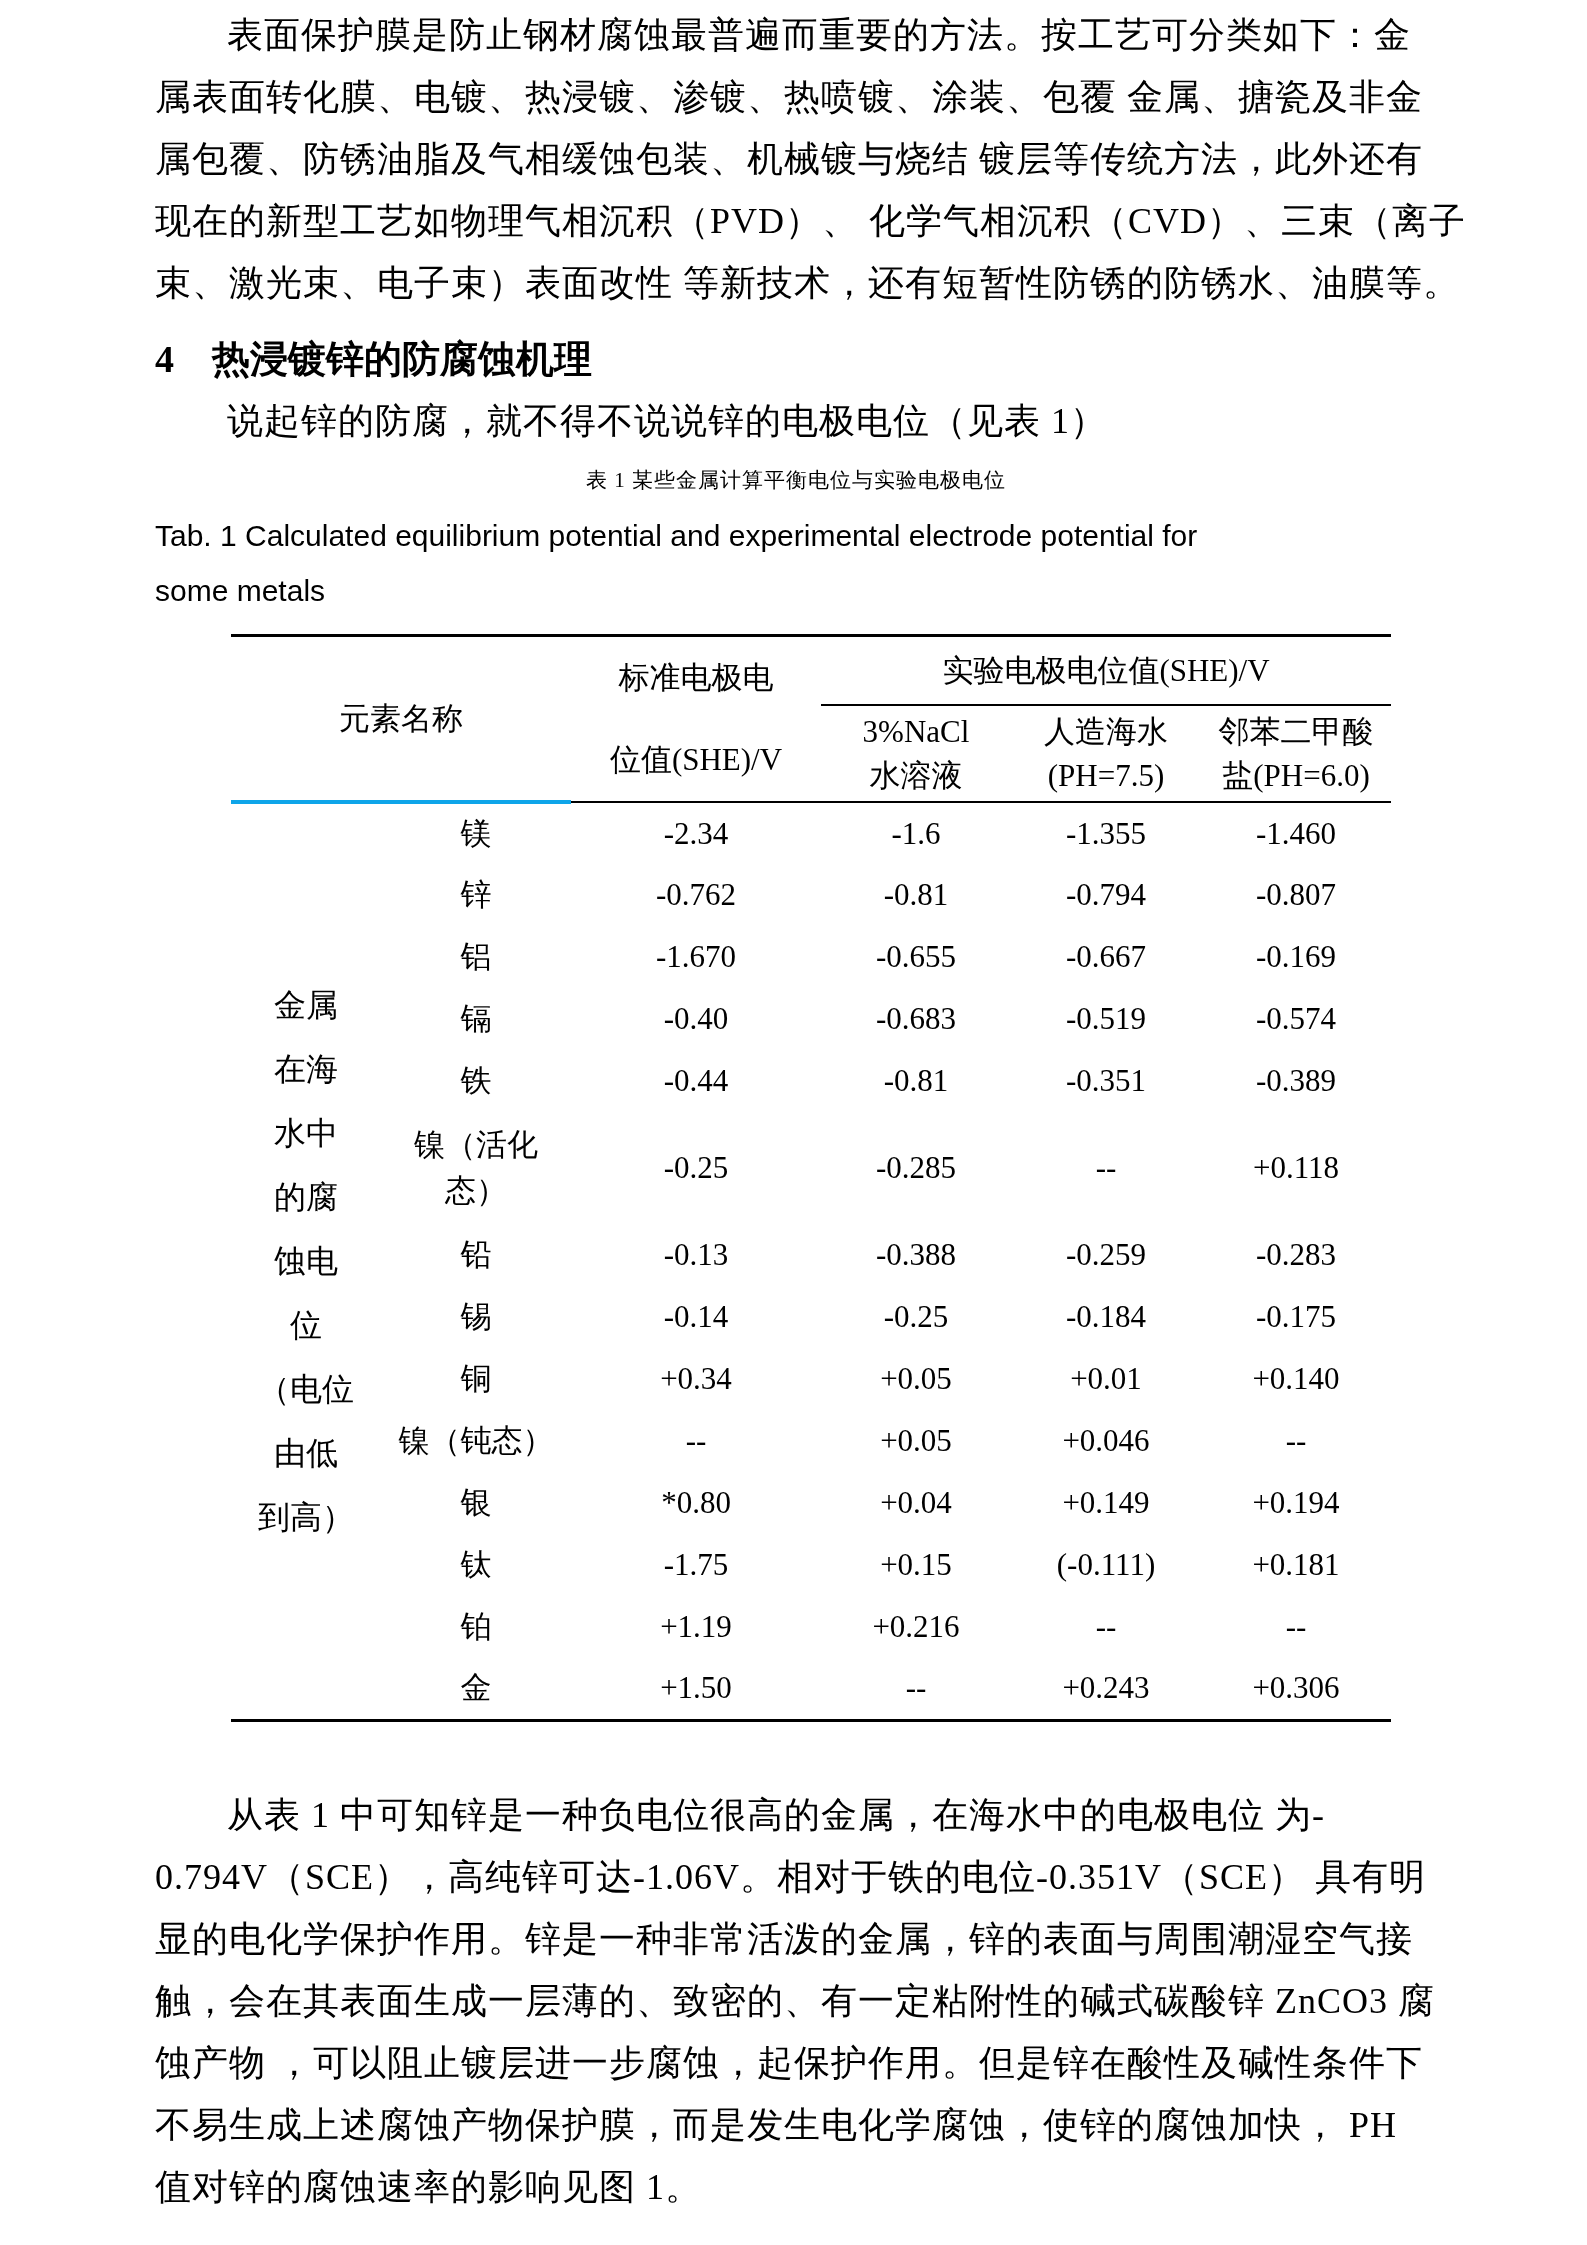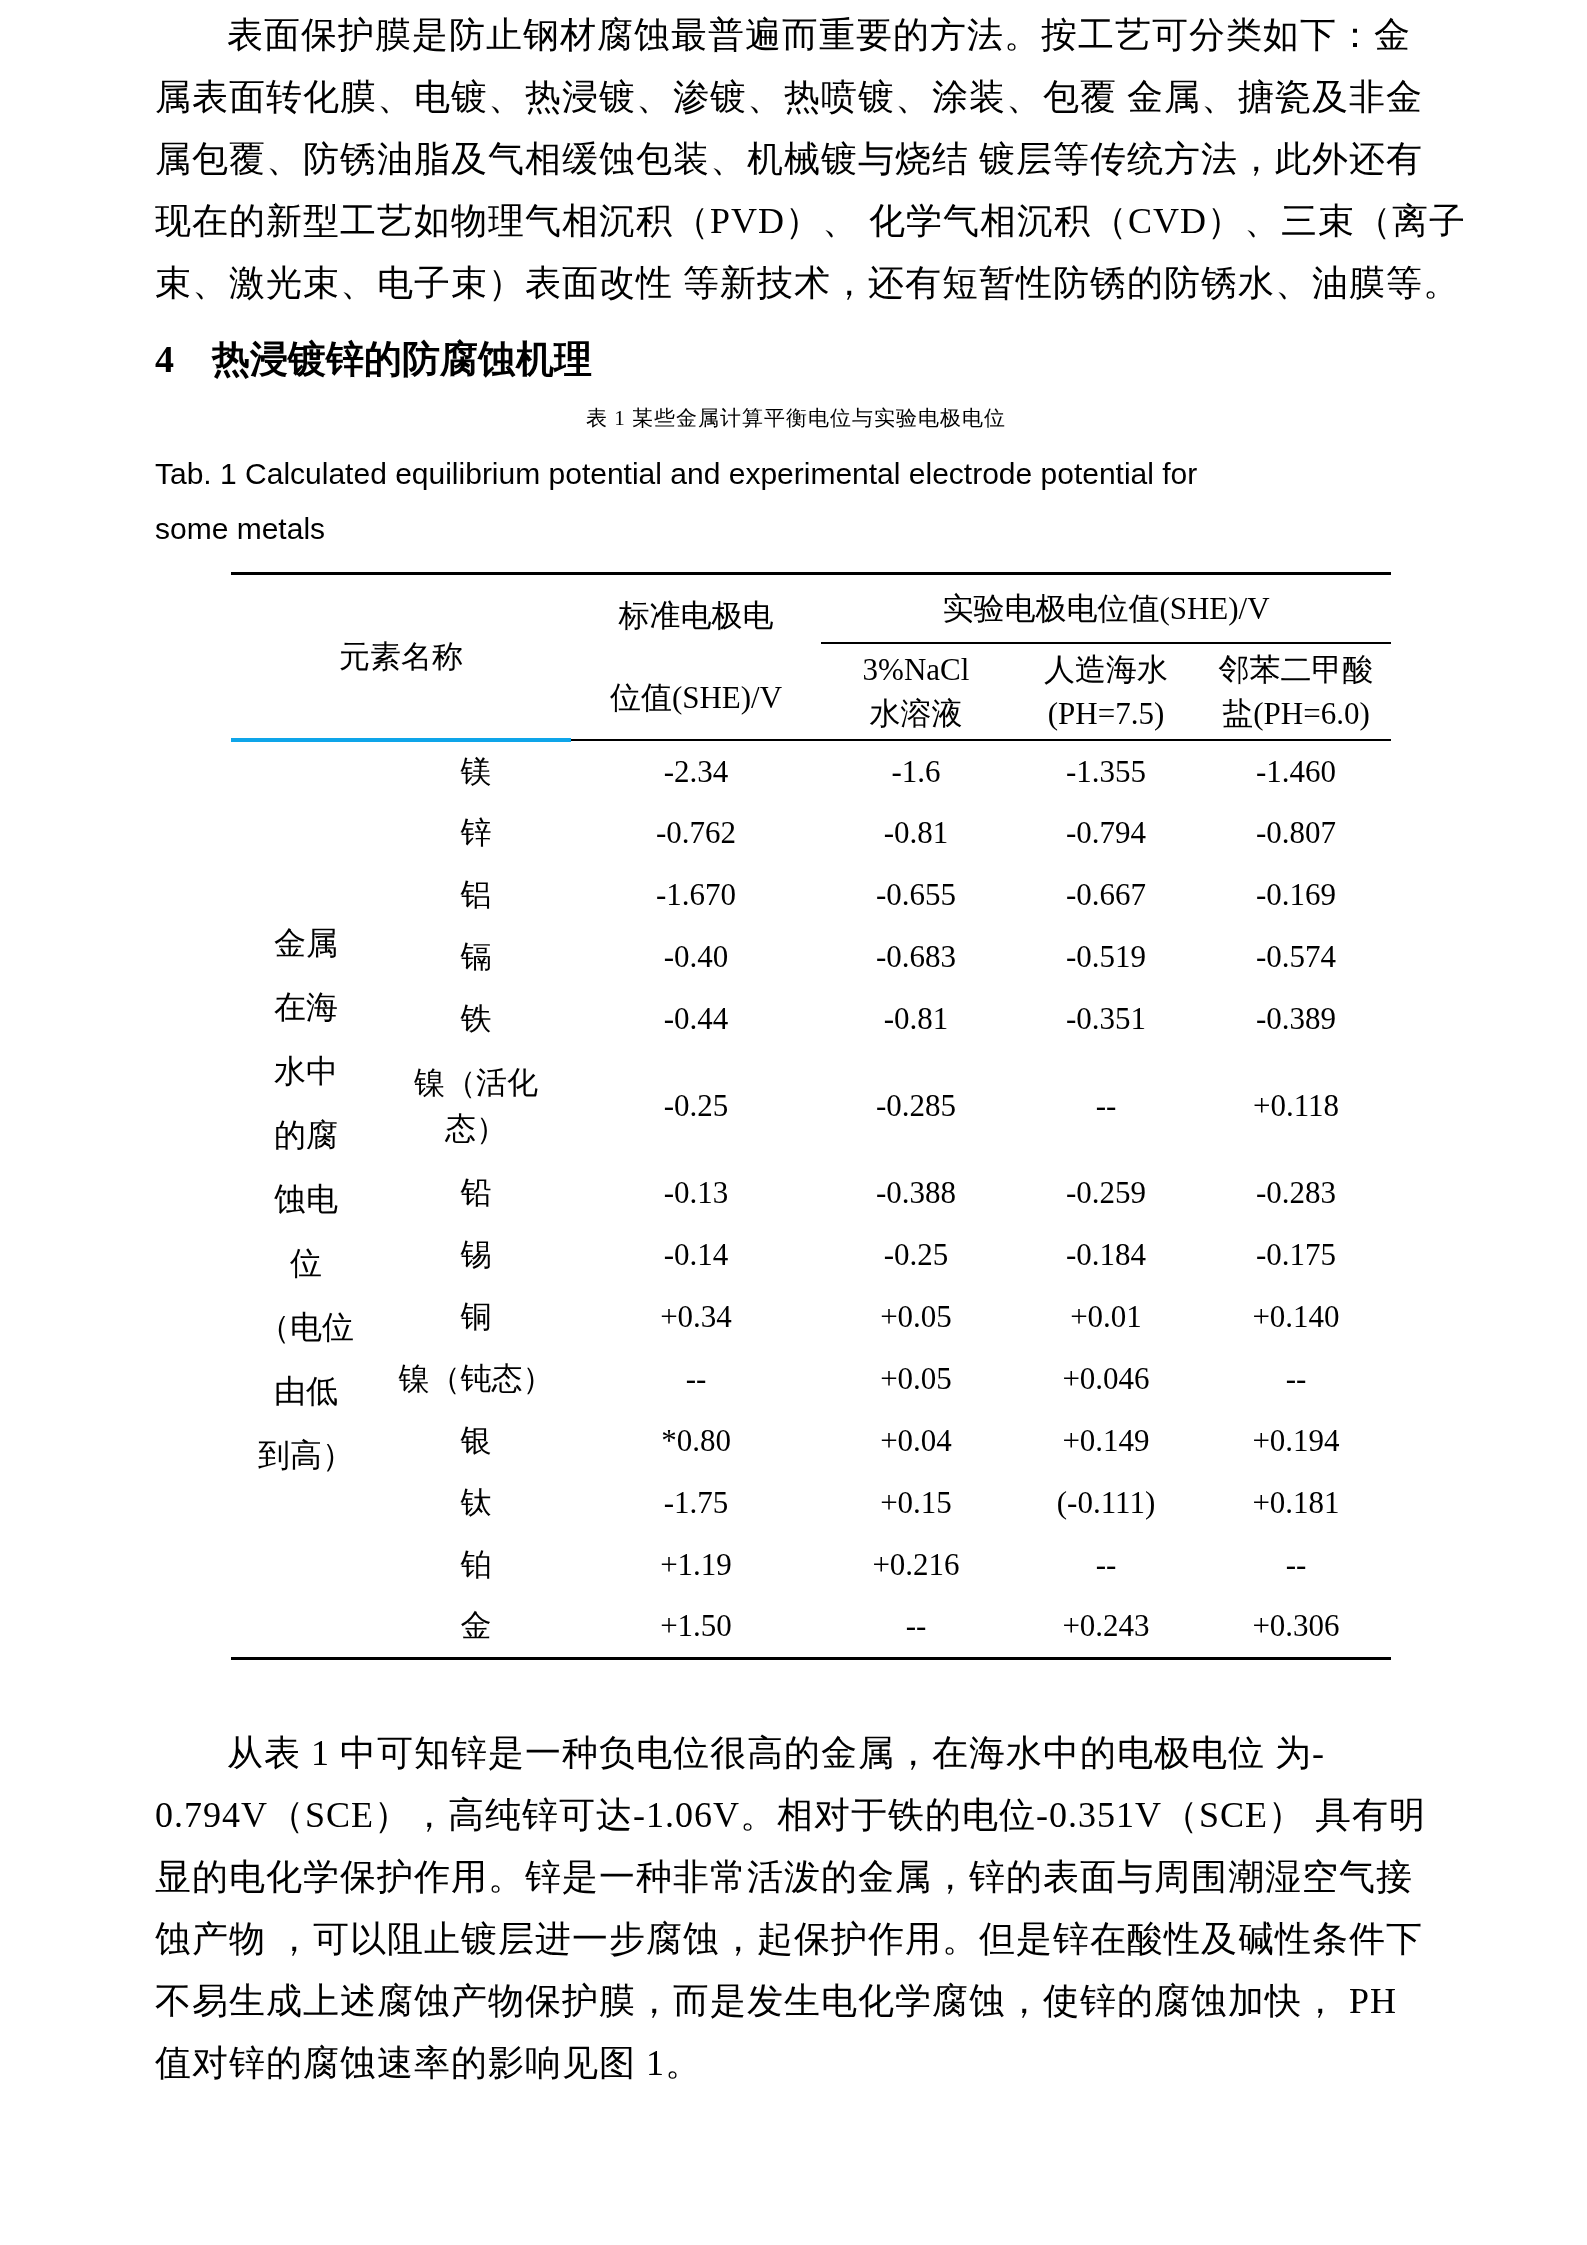--- a/index.html
+++ b/index.html
@@ -72,20 +72,21 @@
       <div class="bodyline">属表面转化膜、电镀、热浸镀、渗镀、热喷镀、涂装、包覆 金属、搪瓷及非金</div>
       <div class="bodyline">属包覆、防锈油脂及气相缓蚀包装、机械镀与烧结 镀层等传统方法，此外还有</div>
       <div class="bodyline">现在的新型工艺如物理气相沉积（PVD）、 化学气相沉积（CVD）、三束（离子</div>
       <div class="bodyline">束、激光束、电子束）表面改性 等新技术，还有短暂性防锈的防锈水、油膜等。</div>
     </div>
 
     <div class="heading">
       <span class="hnum">4</span><span>热浸镀锌的防腐蚀机理</span>
     </div>
 
+    <div class="para2">说起锌的防腐，就不得不说说锌的电极电位（见表 1）</div>
 
     <div class="cap-cn">表 1  某些金属计算平衡电位与实验电极电位</div>
     <div class="cap-en">
       <div>Tab. 1 Calculated equilibrium potential and experimental electrode potential for</div>
       <div>some metals</div>
     </div>
 
     <div class="tblwrap">
       <table class="potentials">
         <colgroup>
@@ -260,19 +261,20 @@
             <td class="val">+0.306</td>
           </tr>
         </tbody>
       </table>
     </div>
 
     <div class="para3">
       <div class="bodyline indent">从表 1 中可知锌是一种负电位很高的金属，在海水中的电极电位 为-</div>
       <div class="bodyline">0.794V（SCE），高纯锌可达-1.06V。相对于铁的电位-0.351V（SCE） 具有明</div>
       <div class="bodyline">显的电化学保护作用。锌是一种非常活泼的金属，锌的表面与周围潮湿空气接</div>
+      <div class="bodyline">触，会在其表面生成一层薄的、致密的、有一定粘附性的碱式碳酸锌 ZnCO3 腐</div>
       <div class="bodyline">蚀产物 ，可以阻止镀层进一步腐蚀，起保护作用。但是锌在酸性及碱性条件下</div>
       <div class="bodyline">不易生成上述腐蚀产物保护膜，而是发生电化学腐蚀，使锌的腐蚀加快， PH</div>
       <div class="bodyline">值对锌的腐蚀速率的影响见图 1。</div>
     </div>
 
   </div>
 </div>
 
 </body></html>

